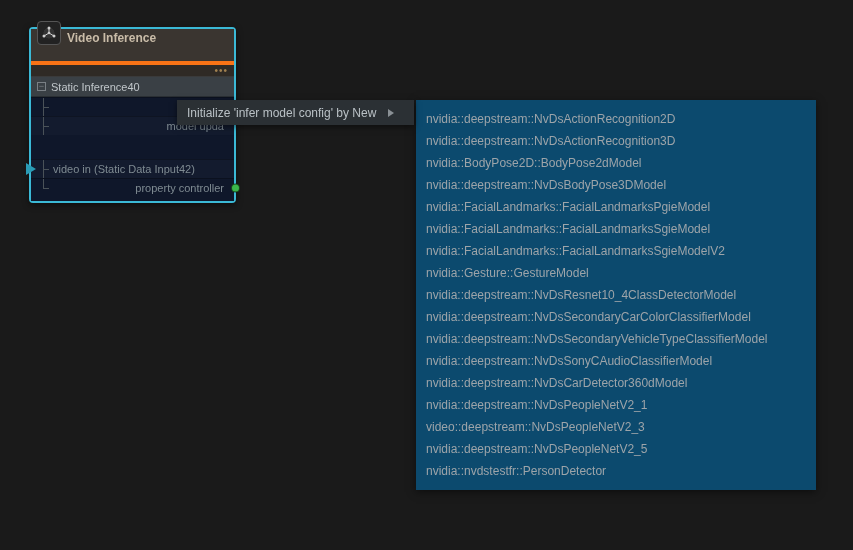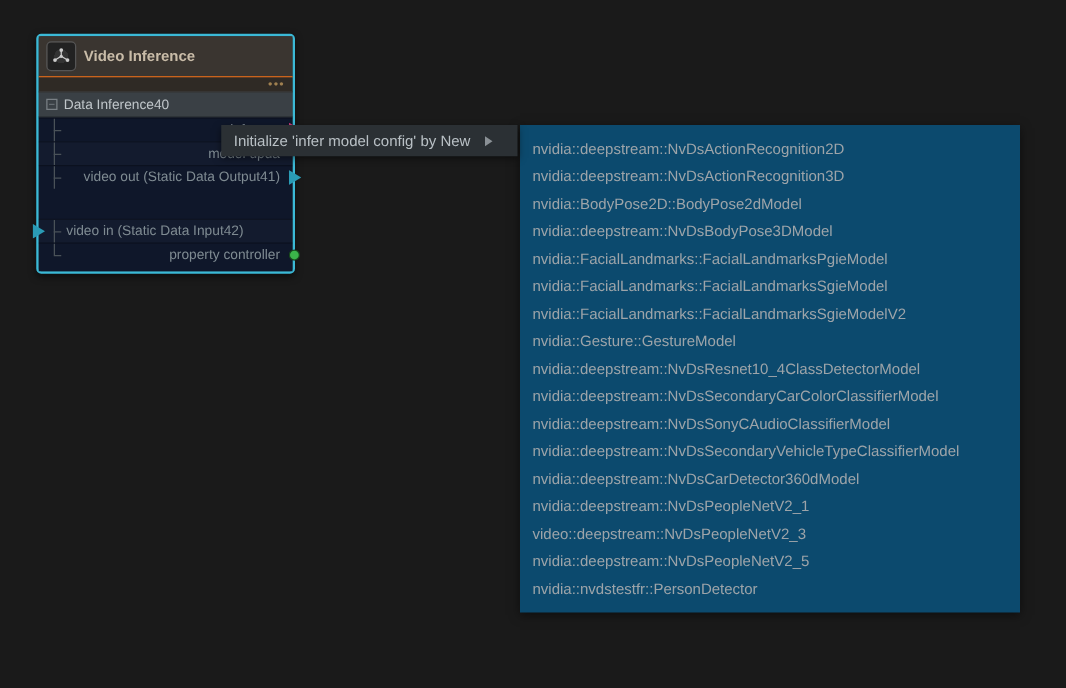--- a/index.html
+++ b/index.html
@@ -20,23 +20,23 @@
     left: 29px;
     top: 27px;
     width: 207px;
     border: 2px solid #3bb9d6;
     border-radius: 4px;
     background: #2a2f33;
     box-shadow: 0 2px 6px rgba(0,0,0,0.5);
   }
   .node-header {
     display: flex;
-    align-items: center;
+    align-items: flex-end;
     background: #3a3530;
-    border-bottom: 1px solid #f97316;
+    border-bottom: 4px solid #f97316;
     height: 26px;
     padding: 16px 6px;
   }
   .node-icon {
     width: 24px;
     height: 24px;
     background: radial-gradient(circle at 50% 50%, #333 35%, #222 36%);
     border: 1px solid #555;
     border-radius: 4px;
     display: flex;
@@ -194,39 +194,33 @@
         <line x1="9" y1="9" x2="14" y2="12" stroke="#ccc" stroke-width="1"></line>
       </svg>
     </span>
     <span class="node-title">Video Inference</span>
   </div>
   <div class="node-strip">
     <span class="dots">•••</span>
   </div>
   <div class="node-subheader">
     <span class="min-icon">−</span>
-    <span>Data Inference40</span>
+    <span>Static Inference40</span>
   </div>
   <div class="node-body" id="node-body">
   <div class="row">
         <div class="tree-line"></div>
         <div class="tree-tick"></div>
         <span>infer mo</span>
         <div class="port out magenta"></div>
       </div>
       <div class="row alt">
         <div class="tree-line"></div>
         <div class="tree-tick"></div>
         <span>model upda</span>
-      </div>
-      <div class="row">
-        <div class="tree-line"></div>
-        <div class="tree-tick"></div>
-        <span>video out (Static Data Output41)</span>
-        <div class="port out cyan"></div>
       </div>
       <div class="row alt" style="justify-content: flex-start; padding-left: 22px; margin-top: 24px;">
         <div class="tree-line"></div>
         <div class="tree-tick"></div>
         <span>video in (Static Data Input42)</span>
         <div class="port in cyan"></div>
       </div>
       <div class="row">
         <div class="tree-line" style="height: 50%;"></div>
         <div class="tree-tick"></div>
@@ -245,20 +239,20 @@
 <div class="dd-item">nvidia::deepstream::NvDsActionRecognition2D</div>
     <div class="dd-item">nvidia::deepstream::NvDsActionRecognition3D</div>
     <div class="dd-item">nvidia::BodyPose2D::BodyPose2dModel</div>
     <div class="dd-item">nvidia::deepstream::NvDsBodyPose3DModel</div>
     <div class="dd-item">nvidia::FacialLandmarks::FacialLandmarksPgieModel</div>
     <div class="dd-item">nvidia::FacialLandmarks::FacialLandmarksSgieModel</div>
     <div class="dd-item">nvidia::FacialLandmarks::FacialLandmarksSgieModelV2</div>
     <div class="dd-item">nvidia::Gesture::GestureModel</div>
     <div class="dd-item">nvidia::deepstream::NvDsResnet10_4ClassDetectorModel</div>
     <div class="dd-item">nvidia::deepstream::NvDsSecondaryCarColorClassifierModel</div>
+    <div class="dd-item">nvidia::deepstream::NvDsSecondaryVehicleTypeClassifierModel</div>
     <div class="dd-item">nvidia::deepstream::NvDsSonyCAudioClassifierModel</div>
-    <div class="dd-item">nvidia::deepstream::NvDsSecondaryVehicleTypeClassifierModel</div>
     <div class="dd-item">nvidia::deepstream::NvDsCarDetector360dModel</div>
     <div class="dd-item">nvidia::deepstream::NvDsPeopleNetV2_1</div>
     <div class="dd-item">video::deepstream::NvDsPeopleNetV2_3</div>
     <div class="dd-item">nvidia::deepstream::NvDsPeopleNetV2_5</div>
     <div class="dd-item">nvidia::nvdstestfr::PersonDetector</div>
   </div>
 
 </body></html>

